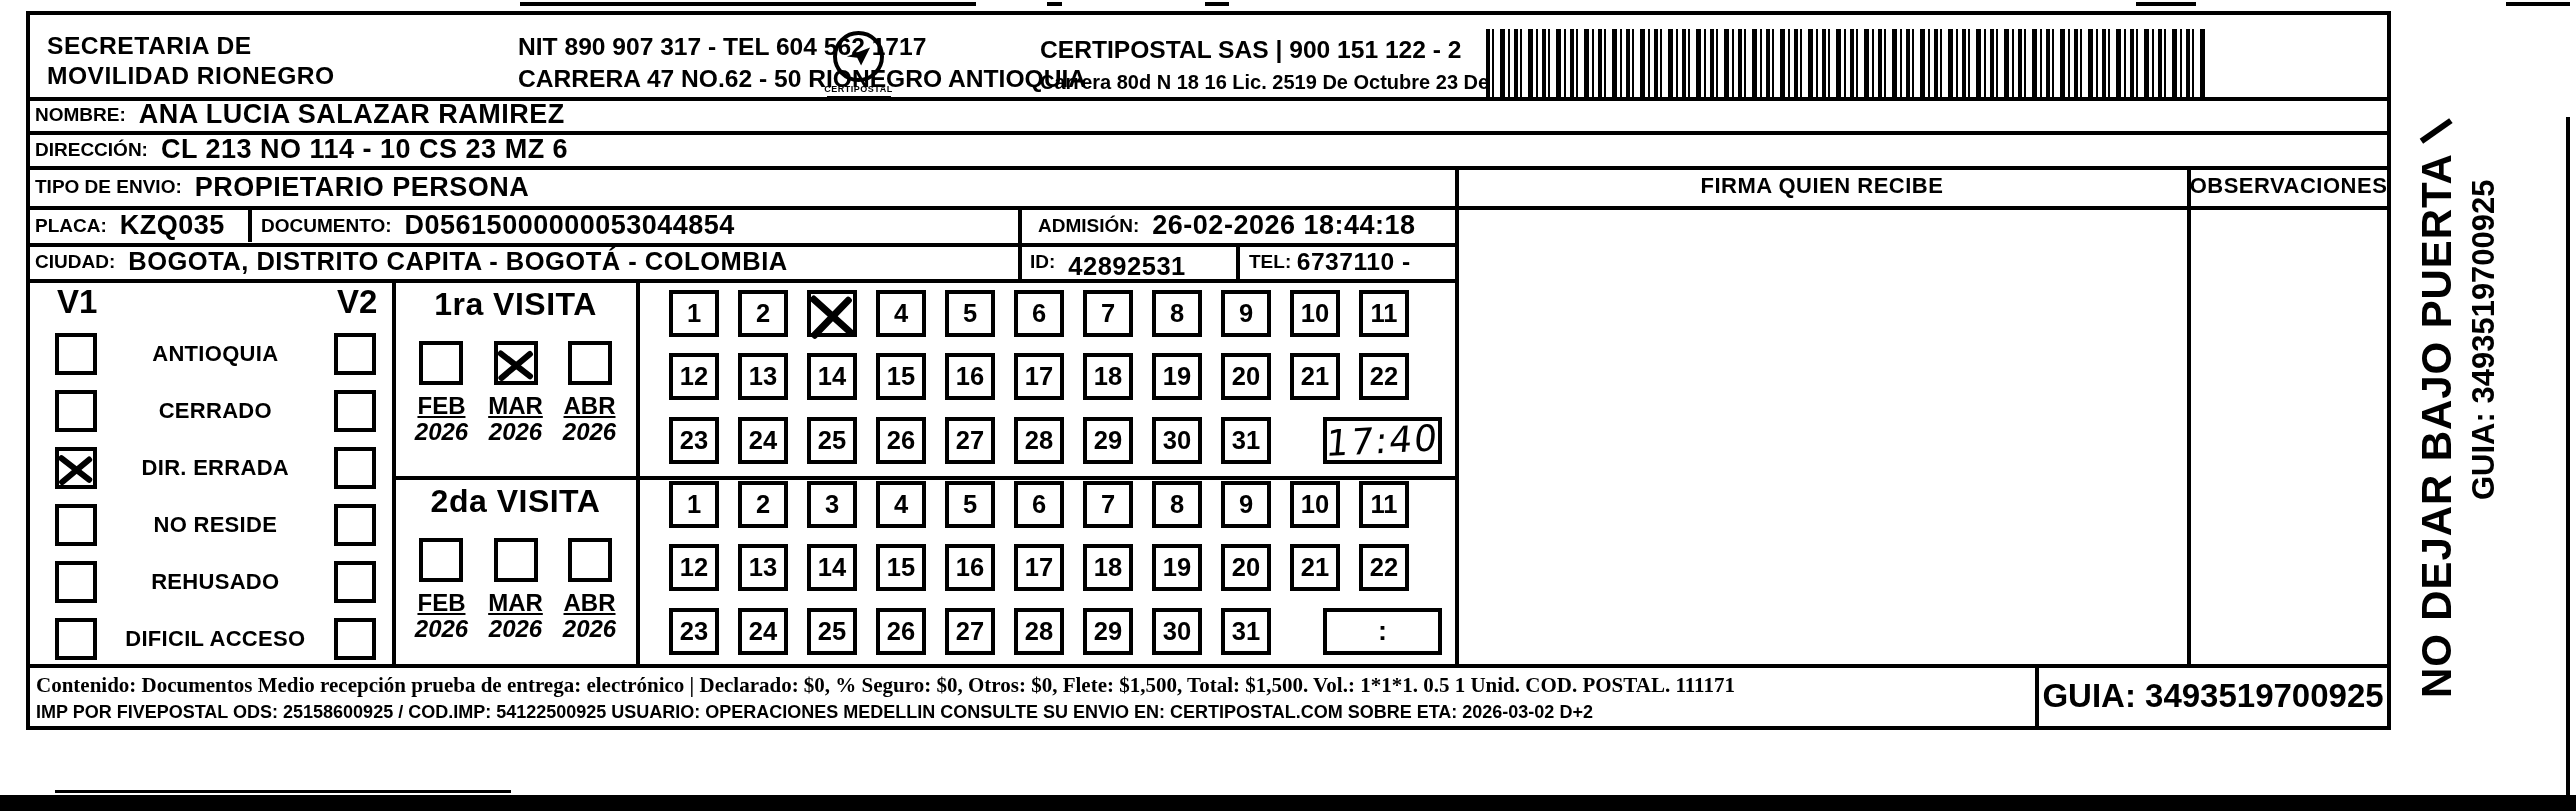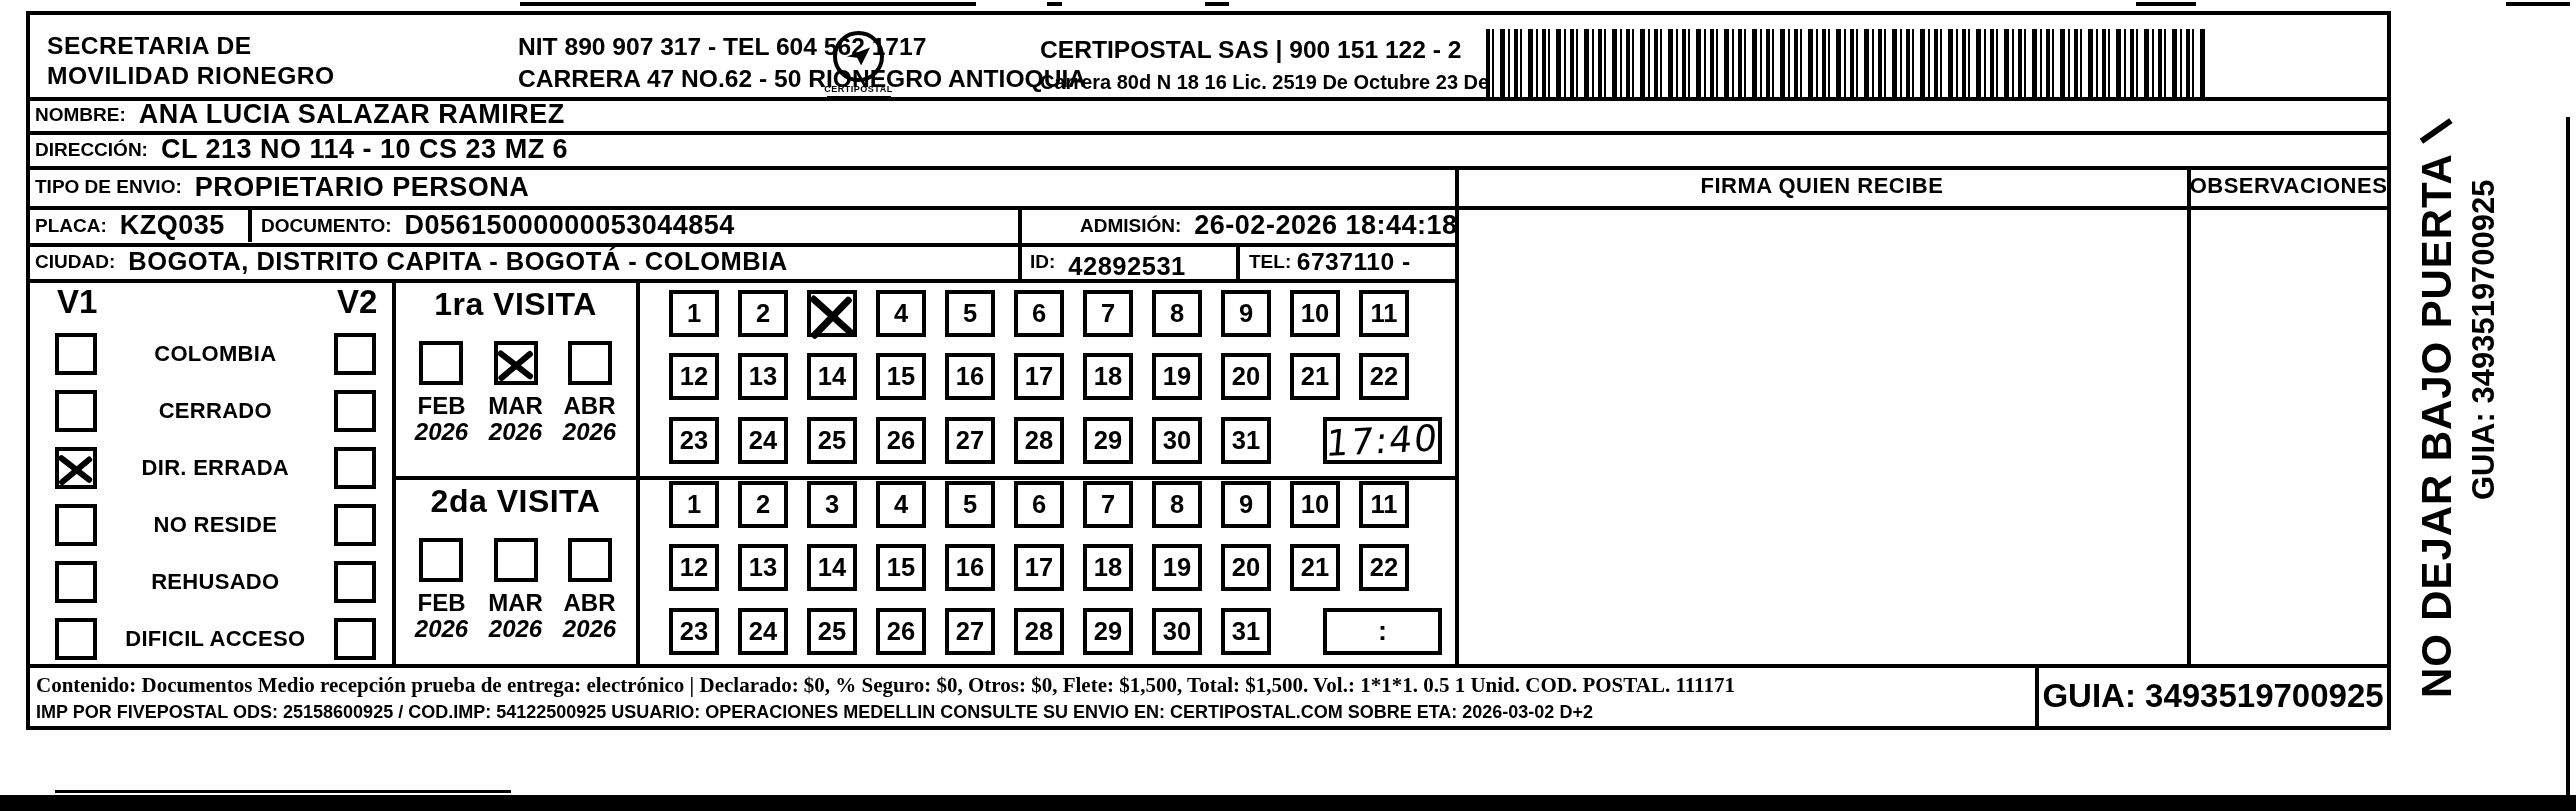--- a/index.html
+++ b/index.html
@@ -36,21 +36,21 @@
   .srows{position:absolute;left:25.5px;top:325px;width:367px;}
   .srow{height:57px;display:flex;align-items:center;padding:0 16.4px 0 29px;box-sizing:border-box;}
   .slabel{flex:1;text-align:center;font-size:22px;font-weight:700;letter-spacing:0.3px;}
   .cbox{width:42px;height:42px;border:4.6px solid #000;box-sizing:border-box;background:#fff;position:relative;flex:0 0 auto;}
   
   .msec{position:absolute;left:394px;width:243px;text-align:center;}
   .vtitle{font-size:32px;font-weight:700;margin-top:7.3px;letter-spacing:0.5px;}
   .mrow{display:flex;justify-content:center;gap:20px;margin-top:18px;}
   .mcol{display:flex;flex-direction:column;align-items:center;}
   .mcol .cbox{width:44px;height:44px;}
-  .mlabel{font-size:24px;font-weight:700;margin-top:7.3px;line-height:25.5px;}
+  .mlabel{font-size:24px;font-weight:700;margin-top:7.3px;line-height:25.5px;text-decoration:underline;}
   .myear{font-size:24px;font-weight:700;line-height:27px;font-style:italic;}
   
   .grid{position:absolute;left:669px;width:773px;display:flex;flex-wrap:wrap;column-gap:19px;row-gap:16.4px;}
   .daybox{width:50px;height:47px;border:4.6px solid #000;box-sizing:border-box;display:flex;
           align-items:center;justify-content:center;font-size:25.5px;font-weight:700;position:relative;background:#fff;}
   .daybox.marked span{opacity:0;}
   .timebox{width:119px;height:47px;border:4.6px solid #000;box-sizing:border-box;display:flex;
            align-items:center;justify-content:center;margin-left:auto;position:relative;background:#fff;}
   .handtime{font-size:36px;font-weight:400;font-family:"DejaVu Sans",sans-serif;
             transform:rotate(-3deg) skewX(-8deg);letter-spacing:1.8px;}
@@ -150,21 +150,21 @@
   <div class="colhdr" style="left:2190px;top:166px;width:197px;height:40px;">OBSERVACIONES</div>
 
   <div class="row" style="left:35px;top:208px;height:35px;">
     <span class="lbl">PLACA:</span>
     <span class="val">KZQ035</span>
   </div>
   <div class="row" style="left:261px;top:208px;height:35px;">
     <span class="lbl">DOCUMENTO:</span>
     <span class="val">D05615000000053044854</span>
   </div>
-  <div class="row" style="left:1080px;top:208px;height:35px;">
+  <div class="row" style="left:1038px;top:208px;height:35px;">
     <span class="lbl">ADMISIÓN:</span>
     <span class="val">26-02-2026 18:44:18</span>
   </div>
 
   <div class="row" style="left:35px;top:244px;height:35px;">
     <span class="lbl">CIUDAD:</span>
     <span class="val" style="font-size:25.5px;">BOGOTA, DISTRITO CAPITA - BOGOTÁ - COLOMBIA</span>
   </div>
   <div class="row" style="left:1030px;top:244px;height:35px;">
     <span class="lbl">ID:</span>
@@ -173,21 +173,21 @@
   <div class="row" style="left:1249px;top:244px;height:35px;gap:5.5px;">
     <span class="lbl">TEL:</span>
     <span class="val" style="font-size:24.6px;text-align:center;">6737110 -</span>
   </div>
 
   <div class="vhdr" style="left:57px;top:283px;">V1</div>
   <div class="vhdr" style="left:337px;top:283px;">V2</div>
   <div class="srows">
     <div class="srow">
       <div class="cbox"></div>
-      <div class="slabel">COLOMBIA</div>
+      <div class="slabel">ANTIOQUIA</div>
       <div class="cbox"></div>
     </div>
     <div class="srow">
       <div class="cbox"></div>
       <div class="slabel">CERRADO</div>
       <div class="cbox"></div>
     </div>
     <div class="srow">
       <div class="cbox">
           <div class="hx"></div>

